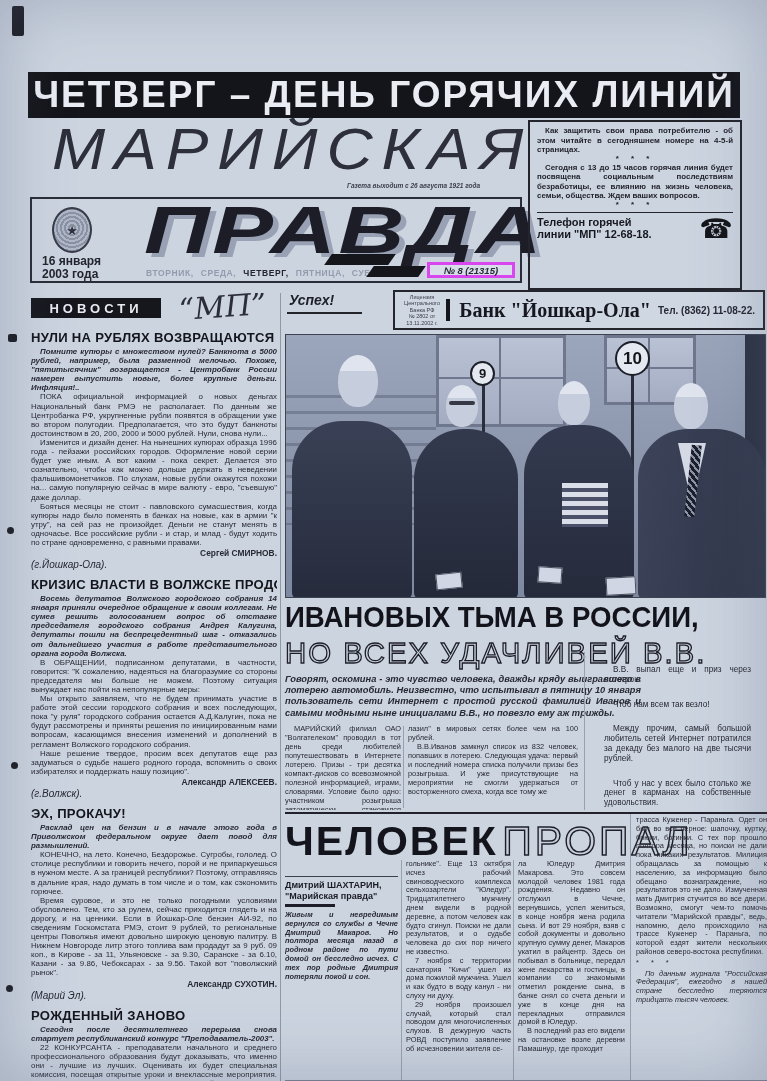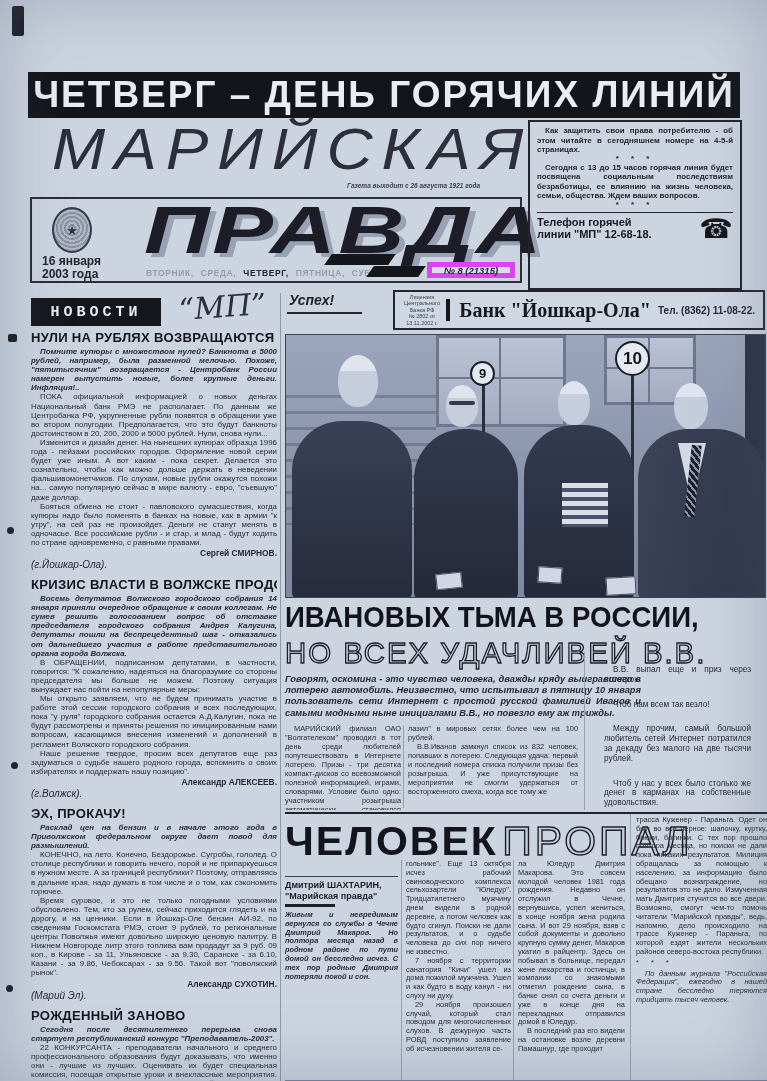--- a/index.html
+++ b/index.html
@@ -14,32 +14,32 @@
   .mastbox{position:absolute;left:30px;top:197px;width:492px;height:86px;border:2px solid #2a2c37;}
   .emblem{position:absolute;left:20px;top:8px;width:40px;height:46px;border:2px solid #383b48;border-radius:50%;background:repeating-radial-gradient(circle at 50% 45%,#b0b8c8 0 2px,#8a92a4 2px 4px);display:flex;align-items:center;justify-content:center;color:#2f3240;font-size:13px;}
   .mdate{position:absolute;left:10px;top:56px;font-weight:bold;font-size:12px;line-height:13px;color:#23242e;white-space:nowrap;}
   .pravda{position:absolute;left:112px;top:-4px;font-style:italic;font-weight:900;font-size:66px;line-height:70px;letter-spacing:2px;color:#1c1d26;text-shadow:4px 4px 0 #99a1b4;transform:scaleX(1.38);transform-origin:left;white-space:nowrap;}
   .days{position:absolute;left:114px;bottom:3px;font-size:8.5px;font-weight:bold;letter-spacing:.6px;white-space:nowrap;}
   .day{color:#939cae;margin-right:7px;}
   .day.active{color:#23242e;}
   .slant{position:absolute;background:#15161c;transform:skewX(-35deg);}
   .s1{right:98px;bottom:4px;width:52px;height:11px;}
   .s2{right:128px;bottom:16px;width:64px;height:11px;}
-  .issue{position:absolute;right:5px;bottom:3px;width:88px;height:16px;background:#d8dee9;border:5px solid #d946ef;font-size:9.5px;font-weight:bold;font-style:italic;display:flex;align-items:center;justify-content:center;}
+  .issue{position:absolute;right:5px;bottom:3px;width:88px;height:16px;background:#d8dee9;border:3px solid #d946ef;font-size:9.5px;font-weight:bold;font-style:italic;display:flex;align-items:center;justify-content:center;}
   .infobox{position:absolute;left:528px;top:120px;width:214px;height:170px;border:2px solid #23242c;padding:4px 7px 3px;font-size:7.9px;line-height:9.5px;font-weight:bold;text-align:justify;color:#23242c;}
   .infobox p{margin:0;text-indent:8px;}
   .stars{text-align:center;text-indent:0!important;line-height:8px;letter-spacing:5px;}
   .hotline{display:flex;align-items:center;justify-content:space-between;border-top:1.5px solid #23242c;margin-top:3px;padding-top:2px;}
   .hl-text{font-size:11px;line-height:12.5px;font-weight:bold;color:#17181f;}
   .phone-icon{font-family:"DejaVu Sans",sans-serif;font-size:27px;line-height:27px;color:#14151a;}
   
   .vline{position:absolute;left:280px;top:293px;width:1px;height:788px;background:#8f98a9;}
   .leftcol{position:absolute;left:31px;top:293px;width:246px;height:788px;overflow:hidden;}
   .news-head{display:flex;align-items:flex-start;height:30px;}
-  .news-bar{width:130px;height:28px;margin-top:5px;background:#16171d;color:#e8ebf2;font-size:15px;font-weight:bold;letter-spacing:4px;display:flex;align-items:center;justify-content:center;font-family:Liberation Mono, monospace;}
+  .news-bar{width:130px;height:20px;margin-top:5px;background:#16171d;color:#e8ebf2;font-size:13px;font-weight:bold;letter-spacing:4px;display:flex;align-items:center;justify-content:center;}
   .mp-logo{font-family:"DejaVu Serif",serif;font-style:italic;font-size:30px;line-height:28px;margin-left:18px;transform:rotate(-4deg);color:#2b2d38;}
   .h1l{font-size:13.5px;font-weight:800;letter-spacing:.3px;color:#14151c;margin:7px 0 2px;transform:scaleX(.97);transform-origin:left;white-space:nowrap;}
   .b{font-size:7.9px;line-height:9.1px;text-align:justify;margin:0;}
   .ind{text-indent:9px;}
   .lead{font-weight:bold;font-style:italic;}
   .sig{text-align:right;font-weight:bold;font-size:8.4px;margin:1px 0 0;}
   .place{font-size:10px;font-style:italic;margin:1px 0 0;}
   
   .success-label{position:absolute;left:287px;top:292px;font-size:14px;font-weight:bold;font-style:italic;border-bottom:2px solid #23242c;padding:0 28px 4px 2px;color:#1d1e27;}
   .bank-box{position:absolute;left:393px;top:290px;width:372px;height:40px;border:2px solid #23242c;background:#cfd7e3;display:flex;align-items:center;padding:0 8px;}
@@ -133,21 +133,21 @@
     <div class="news-head" data-name="news-section-header">
       <div class="news-bar" data-name="news-section-label">НОВОСТИ</div>
       <div class="mp-logo" data-name="mp-script-logo">“МП”</div>
     </div>
 
     <div class="art" data-name="article-rubles">
       <h2 class="h1l" data-name="article-title">НУЛИ НА РУБЛЯХ ВОЗВРАЩАЮТСЯ</h2>
       <p class="b lead ind" data-name="article-lead">Помните купюры с множеством нулей? Банкнота в 5000 рублей, например, была разменной мелочью. Похоже, "пятитысячник" возвращается - Центробанк России намерен выпустить новые, более крупные деньги. Инфляция!..</p>
       <p class="b ind" data-name="article-paragraph">ПОКА официальной информацией о новых деньгах Национальный банк РМЭ не располагает. По данным же Центробанка РФ, укрупненные рубли появятся в обращении уже во втором полугодии. Предполагается, что это будут банкноты достоинством в 20, 200, 2000 и 5000 рублей. Нули, снова нули...</p>
       <p class="b ind" data-name="article-paragraph">Изменится и дизайн денег. На нынешних купюрах образца 1996 года - пейзажи российских городов. Оформление новой серии будет уже иным. А вот каким - пока секрет. Делается это сознательно, чтобы как можно дольше держать в неведении фальшивомонетчиков. По слухам, новые рубли окажутся похожи на... самую популярную сейчас в мире валюту - евро, "съевшую" даже доллар.</p>
-      <p class="b ind" data-name="article-paragraph">Бояться обмена не стоит - павловского сумасшествия, когда купюры надо было поменять в банках на новые, как в армии "к утру", на сей раз не произойдет. Деньги не станут менять в одночасье. Все российские рубли - и стар, и млад - будут ходить по стране одновременно, с равными правами.</p>
+      <p class="b ind" data-name="article-paragraph">Бояться месяцы не стоит - павловского сумасшествия, когда купюры надо было поменять в банках на новые, как в армии "к утру", на сей раз не произойдет. Деньги не станут менять в одночасье. Все российские рубли - и стар, и млад - будут ходить по стране одновременно, с равными правами.</p>
       <p class="sig" data-name="article-author">Сергей СМИРНОВ.</p>
       <p class="place" data-name="article-place">(г.Йошкар-Ола).</p>
     </div>
 
     <div class="art" data-name="article-volzhsk-crisis">
       <h2 class="h1l" data-name="article-title">КРИЗИС ВЛАСТИ В ВОЛЖСКЕ ПРОДОЛЖАЕТСЯ</h2>
       <p class="b lead ind" data-name="article-lead">Восемь депутатов Волжского городского собрания 14 января приняли очередное обращение к своим коллегам. Не сумев решить голосованием вопрос об отставке председателя городского собрания Андрея Калугина, депутаты пошли на беспрецедентный шаг - отказались от дальнейшего участия в работе представительного органа города Волжска.</p>
       <p class="b ind" data-name="article-paragraph">В ОБРАЩЕНИИ, подписанном депутатами, в частности, говорится: "К сожалению, надеяться на благоразумие со стороны председателя мы больше не можем. Поэтому ситуация вынуждает нас пойти на непопулярные меры:</p>
       <p class="b ind" data-name="article-paragraph">Мы открыто заявляем, что не будем принимать участие в работе этой сессии городского собрания и всех последующих, пока "у руля" городского собрания остается А.Д.Калугин, пока не будут рассмотрены и приняты решения по инициированным нами вопросам, касающимся внесения изменений и дополнений в регламент Волжского городского собрания.</p>
       <p class="b ind" data-name="article-paragraph">Наше решение твердое, просим всех депутатов еще раз задуматься о судьбе нашего родного города, вспомнить о своих избирателях и поддержать нашу позицию".</p>

